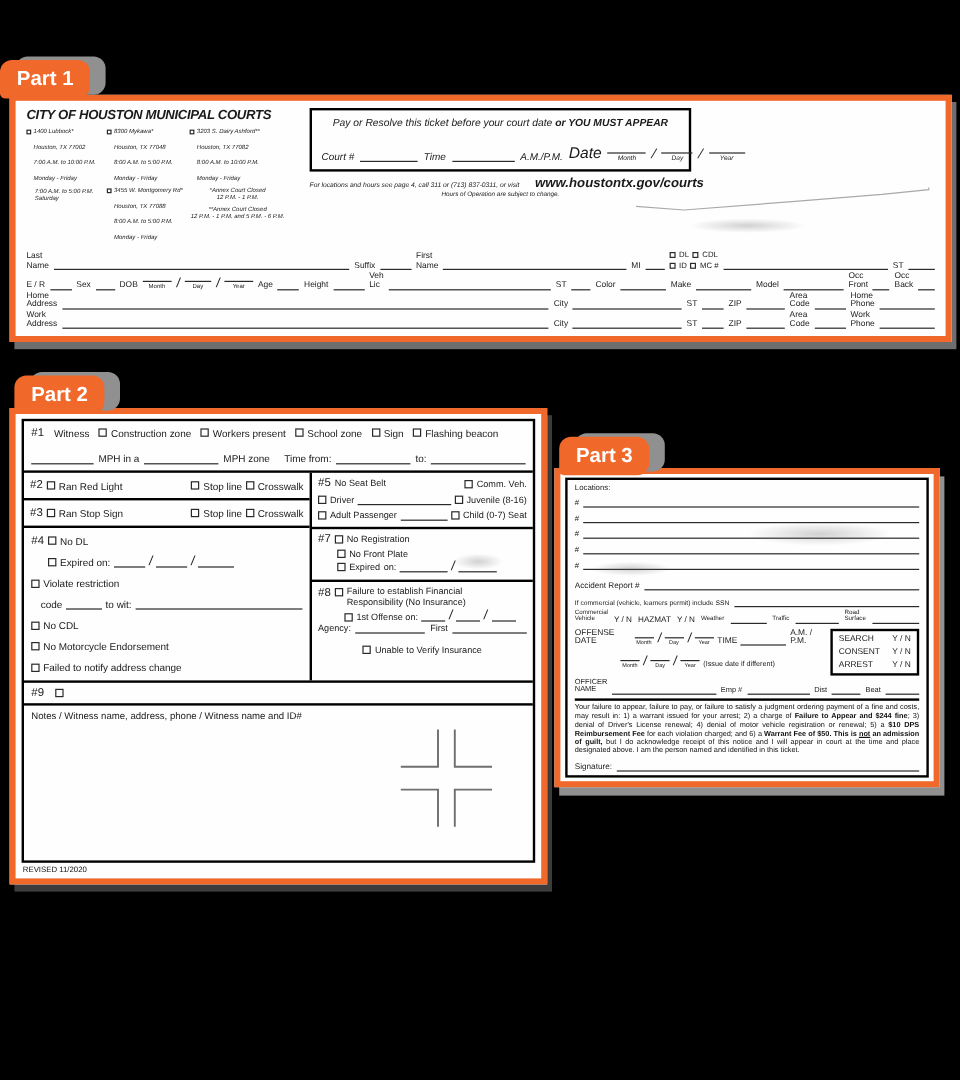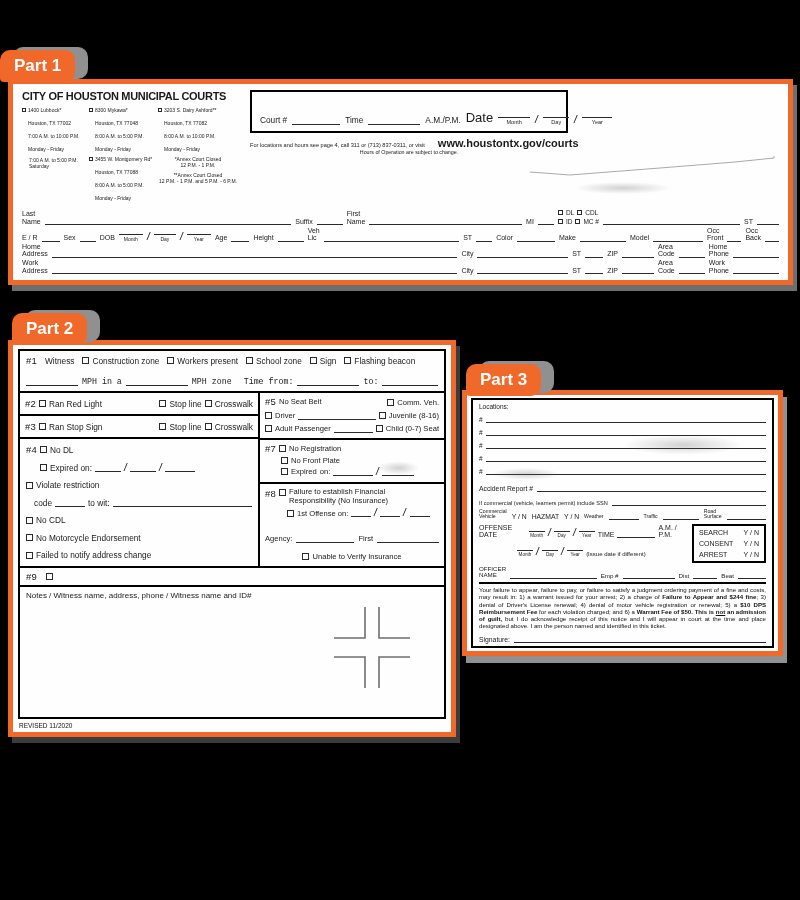--- a/index.html
+++ b/index.html
@@ -29,21 +29,21 @@
   .g   { display:flex; align-items:center; gap:3px; }
   .cb  { width:7px; height:7px; border:1px solid #2a2a2a; display:inline-block; flex:0 0 auto; background:#fff; }
   .cb.s5 { width:5px; height:5px; } .cb.s4 { width:4px; height:4px; }
   .lb  { font-size:7px; line-height:1.05; white-space:pre-line; flex:0 0 auto; }
   .slash { font-size:11px; line-height:0.9; flex:0 0 auto; transform:skewX(-8deg); }
   .dstack { display:flex; flex-direction:column; align-items:center; row-gap:1px; font-size:5px; color:#222; flex:0 0 auto; }
   .smudge { position:absolute; background:radial-gradient(closest-side, rgba(95,95,95,0.28), rgba(95,95,95,0) 75%); filter:blur(0.5px); pointer-events:none; }
 
   
   #card1 .inner { position:relative; padding:6px 9px 6px; height:100%; display:flex; flex-direction:column; }
-  .p1top { display:flex; column-gap:10px; }
+  .p1top { display:flex; column-gap:18px;font-style:italic; }
   .p1left { width:218px; flex:0 0 auto; }
   .p1title { font-size:11px; font-weight:bold; letter-spacing:-0.3px; white-space:nowrap; }
   .p1locs { display:flex; column-gap:5px; margin-top:5px; font-size:5px; line-height:1.3; }
   .loccol1 { width:62px; } .loccol2 { width:64px; } .loccol3 { width:80px; }
   .locentry { display:flex; gap:2px; margin-bottom:3px; }
   .locentry .cb { margin-top:1px; }
   .locx { white-space:pre-line; }
   .lochours2 { margin:4px 0 0 7px; white-space:pre-line; }
   .locnote { margin-top:3px; text-align:center; white-space:pre-line; }
   .paybox { border:2px solid #000; width:318px; padding:5px 8px 6px; }
@@ -57,21 +57,21 @@
   .cbgrid { display:flex; flex-direction:column; row-gap:2px; font-size:6.5px; flex:0 0 auto; }
   .cgr { display:flex; align-items:center; gap:3px; }
   .foldline { position:absolute; right:8px; top:72px; opacity:0.75; }
 
   
   #card2 .inner { padding:4px 5px 3px; height:100%; display:flex; flex-direction:column; font-size:8.3px; }
   .form2 { border:2px solid #000; flex:1; display:flex; flex-direction:column; position:relative; }
   .num { font-size:9.5px; letter-spacing:0.2px; flex:0 0 auto; }
   .sec1 { padding:4px 6px 5px; }
   .s1r1 { display:flex; align-items:center; gap:8px; }
-  .s1r2 { display:flex; align-items:flex-end; gap:4px; margin-top:11px;font-family:Liberation Mono, monospace; }
+  .s1r2 { display:flex; align-items:flex-end; gap:4px; margin-top:11px; }
   .cols { display:flex; border-top:2px solid #000; border-bottom:2px solid #000; }
   .lcol { width:240px; flex:0 0 auto; border-right:2px solid #000; display:flex; flex-direction:column; }
   .lrow { display:flex; align-items:center; justify-content:space-between; padding:5px 5px; border-bottom:2px solid #000; }
   .l4 { padding:5px 6px 6px; flex:1; display:flex; flex-direction:column; row-gap:7.5px; }
   .ind { margin-left:14px; }
   .rcol { flex:1; display:flex; flex-direction:column; font-size:7.6px; }
   .r5 { border-bottom:2px solid #000; padding:3px 5px 5px; display:flex; flex-direction:column; row-gap:4px; }
   .r5row { display:flex; align-items:flex-end; gap:3px; }
   .r7 { border-bottom:2px solid #000; padding:3px 5px 5px; display:flex; flex-direction:column; row-gap:2px; position:relative; }
   .r8 { padding:4px 5px 4px; flex:1; }
@@ -160,20 +160,21 @@
               <div class="locnote">*Annex Court Closed
 12 P.M. - 1 P.M.</div>
               <div class="locnote">**Annex Court Closed
 12 P.M. - 1 P.M. and 5 P.M. - 6 P.M.</div>
             </div>
           </div>
         </div>
 
         <div class="p1right">
           <div class="paybox">
+            <div class="pb1"><span>Pay or Resolve this ticket before your court date </span><b>or YOU MUST APPEAR</b></div>
             <div class="pbrow">
               <span class="lb" style="font-size:8.3px">Court #</span>
               <span class="bl blf" style="width:48px"></span>
               <span class="lb" style="font-size:8.3px">Time</span>
               <span class="bl blf" style="width:52px"></span>
               <span class="lb" style="font-size:8.3px">A.M./P.M.</span>
               <span class="lb" style="font-size:13px">Date</span>
               <span class="dstack">
                   <span class="bl blf" style="width:32px"></span>
                   <span>Month</span>
@@ -485,21 +486,21 @@
                 </span>
               <span class="g" style="margin:3px 0 0 22px">
                   <span class="cb"></span>
                   <span>1st Offense on:</span>
                 <span class="bl blf" style="width:20px"></span>
                   <span class="slash">/</span>
                 <span class="bl blf" style="width:20px"></span>
                   <span class="slash">/</span>
                 <span class="bl blf" style="width:20px"></span>
                 </span>
-              <div class="row" style="margin-top:16px">
+              <div class="row" style="margin-top:0">
                 <span>Agency:</span>
                 <span class="bl blf" style="width:58px"></span>
                 <span>First</span>
                 <span class="bl"></span>
               </div>
               <div class="g" style="margin-top:9px; justify-content:center">
                 <span class="cb"></span>
                   <span>Unable to Verify Insurance</span>
               </div>
             </div>

